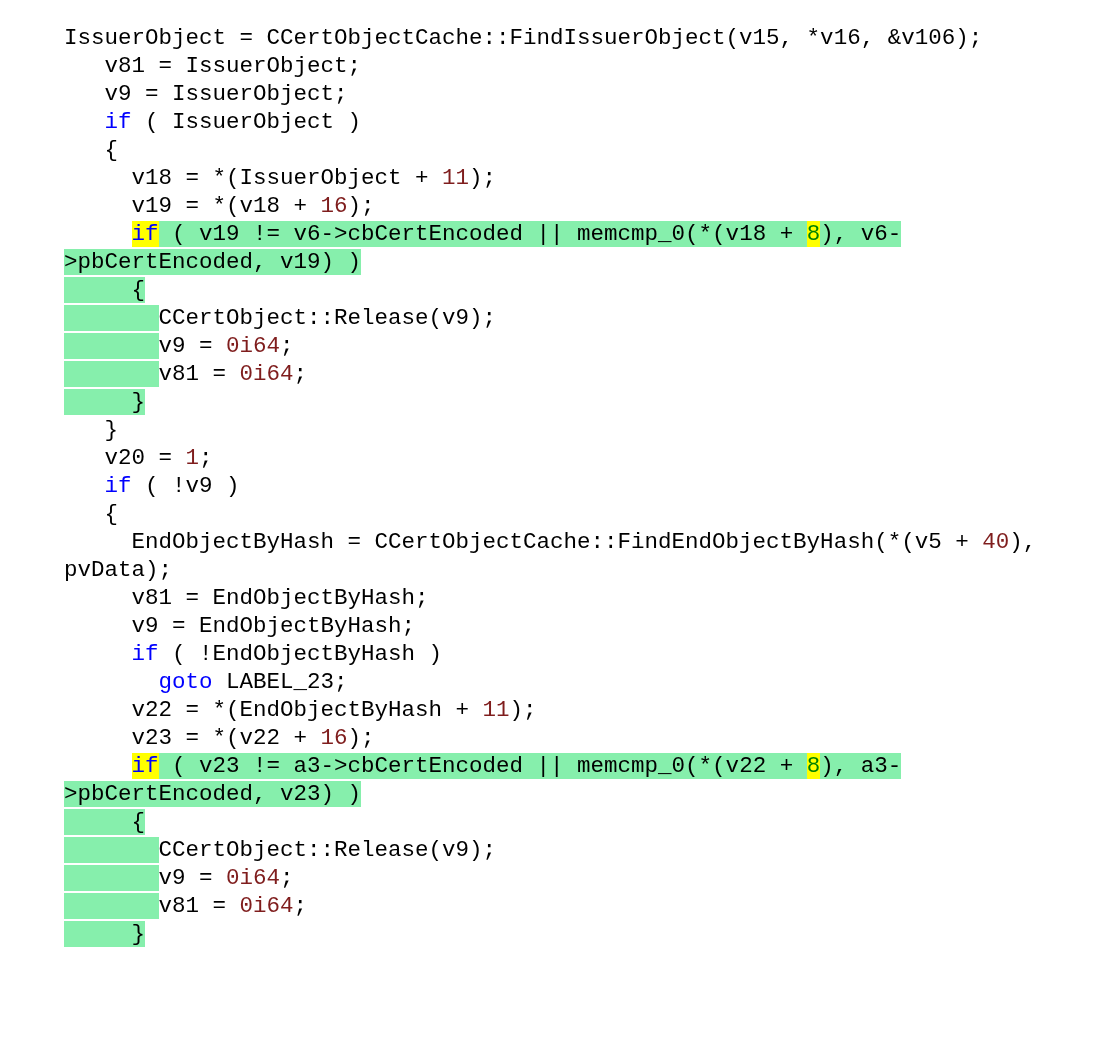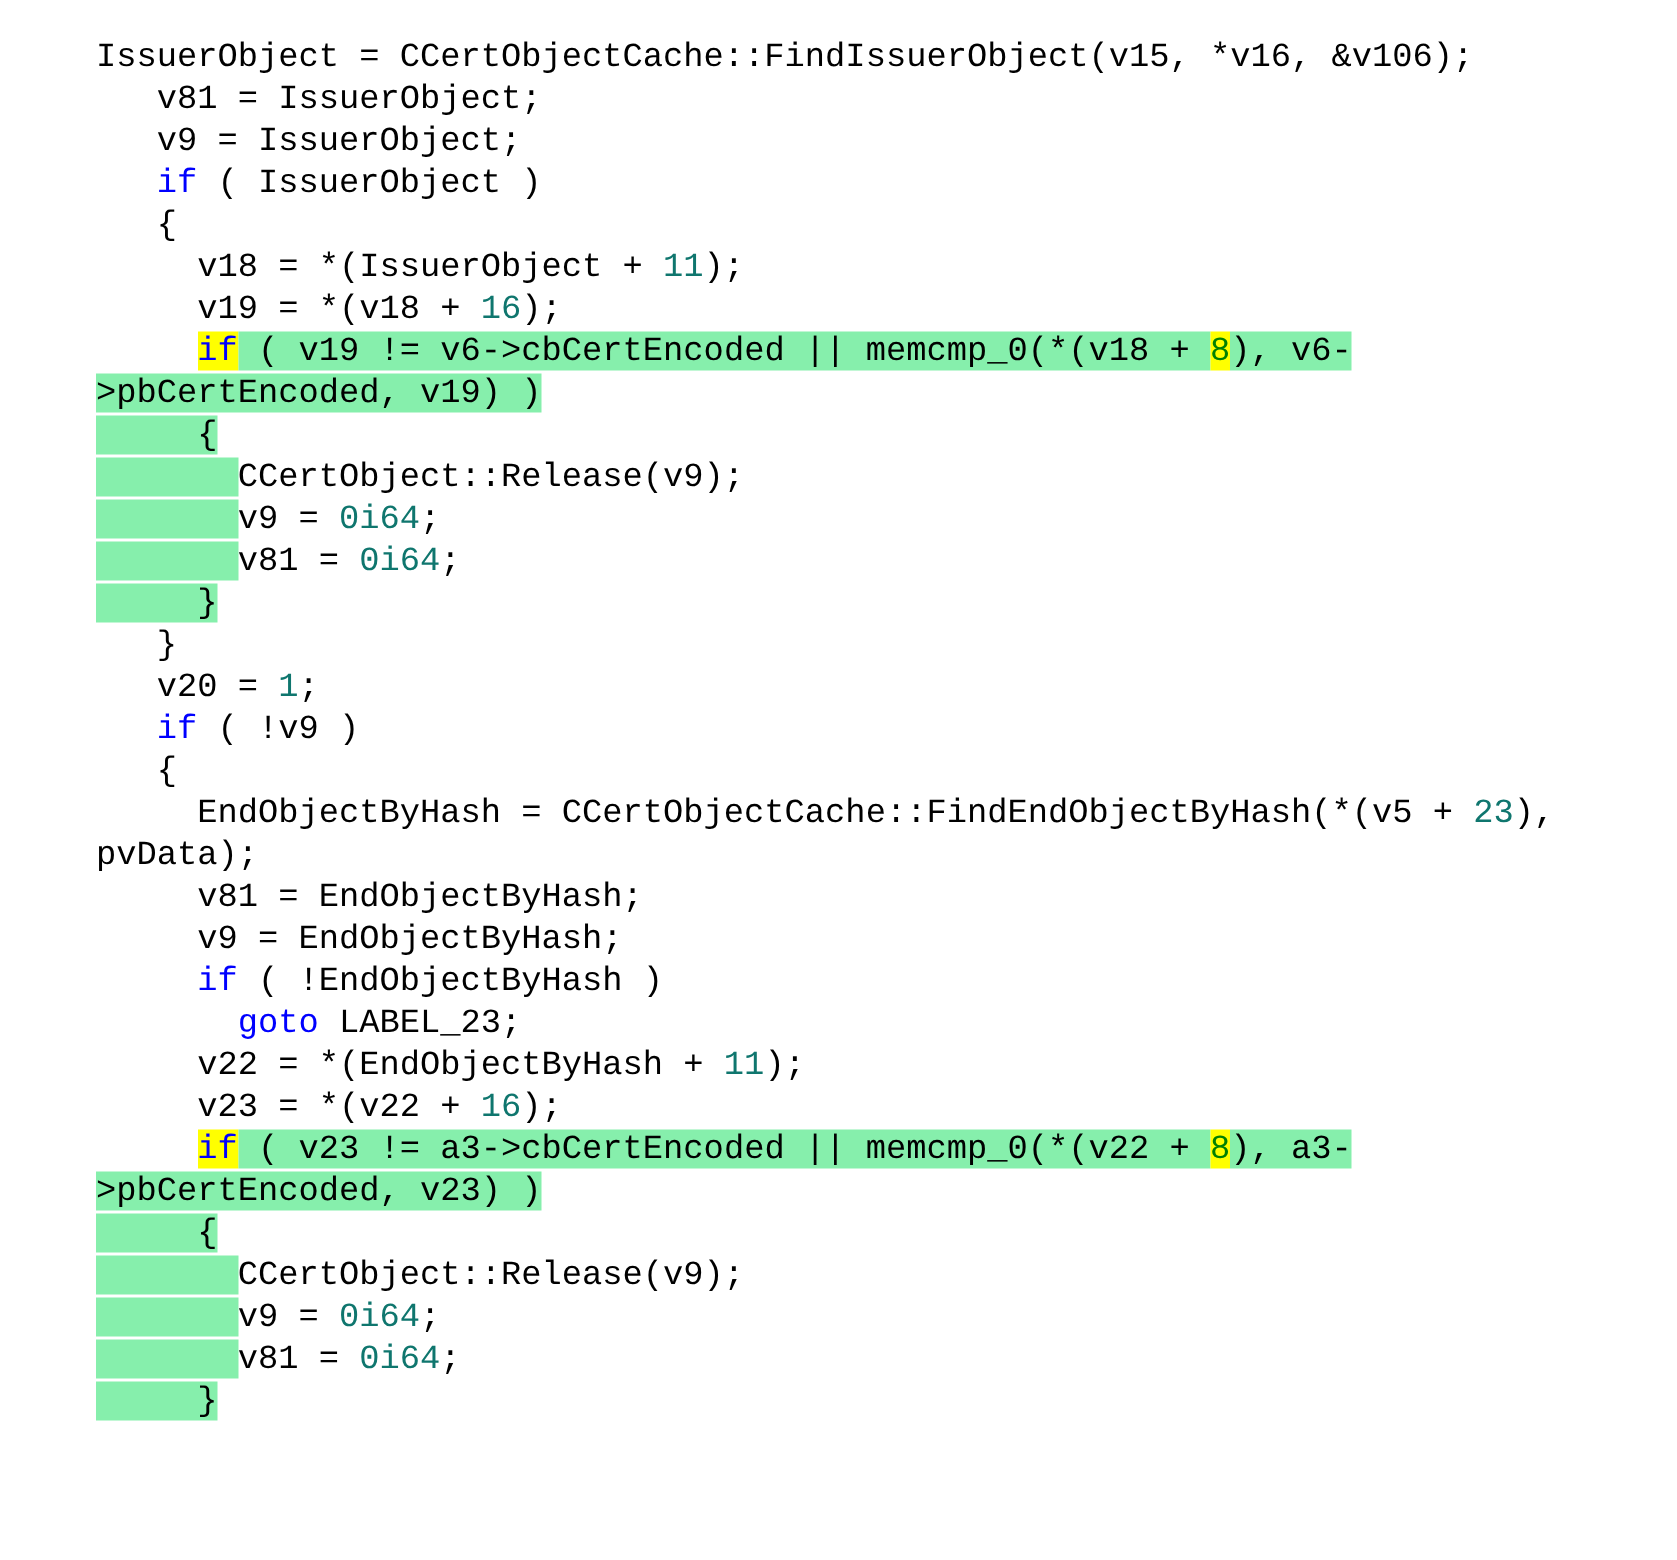--- a/index.html
+++ b/index.html
@@ -17,21 +17,21 @@
   pre.code {
     margin: 0;
     font-family: Consolas, "Courier New", monospace;
     font-size: 22.5px;
     line-height: 28px;
     color: #000000;
     white-space: pre;
     padding-left: 64px;
   }
   .kw { color: #0000ff; }
-  .num { color: #0f766e; }
+  .num { color: #7f1d1d; }
   .hl { background: #86efac; }
   .hlkw { background: #ffff00; color: #0000ff; }
   .hlnum { background: #ffff00; color: #008000; }
 </style>
 </head>
 <body>
 
 <div class="page">
   <pre class="code" id="code-block">IssuerObject = CCertObjectCache::FindIssuerObject(v15, *v16, &amp;v106);
    v81 = IssuerObject;
@@ -44,21 +44,21 @@
 &gt;pbCertEncoded, v19) )
 </span><span class="hl">     {
 </span><span class="hl">       </span>CCertObject::Release(v9);
 <span class="hl">       </span>v9 = <span class="num">0i64</span>;
 <span class="hl">       </span>v81 = <span class="num">0i64</span>;
 <span class="hl">     }
 </span>   }
    v20 = <span class="num">1</span>;
    <span class="kw">if</span> ( !v9 )
    {
-     EndObjectByHash = CCertObjectCache::FindEndObjectByHash(*(v5 + <span class="num">23</span>), 
+     EndObjectByHash = CCertObjectCache::FindEndObjectByHash(*(v5 + <span class="num">40</span>), 
 pvData);
      v81 = EndObjectByHash;
      v9 = EndObjectByHash;
      <span class="kw">if</span> ( !EndObjectByHash )
        <span class="kw">goto</span> LABEL_23;
      v22 = *(EndObjectByHash + <span class="num">11</span>);
      v23 = *(v22 + <span class="num">16</span>);
      <span class="hlkw">if</span><span class="hl"> ( v23 != a3-&gt;cbCertEncoded || memcmp_0(*(v22 + </span><span class="hlnum">8</span><span class="hl">), a3-
 &gt;pbCertEncoded, v23) )
 </span><span class="hl">     {

